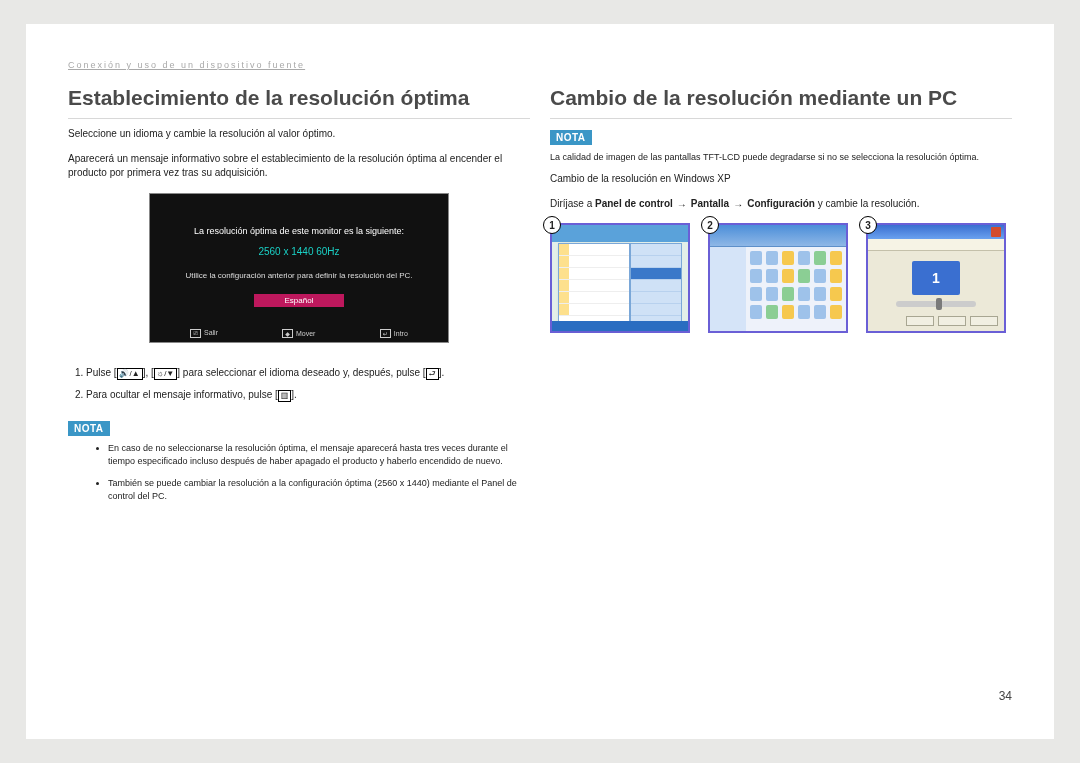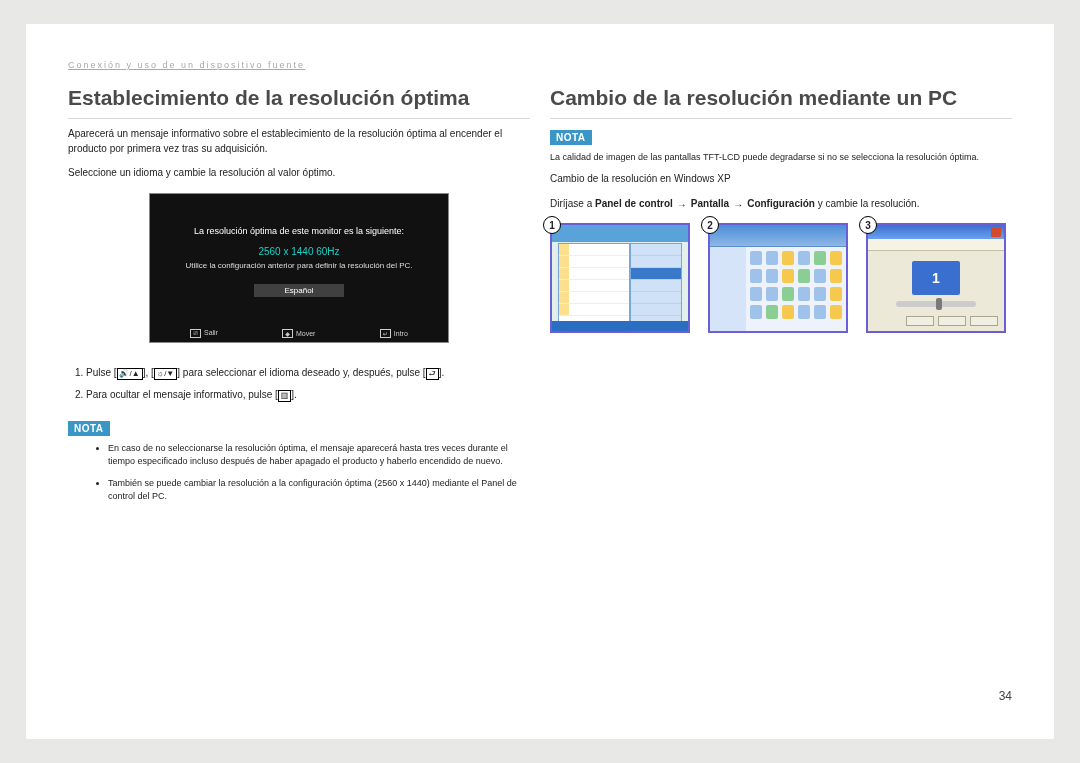--- a/index.html
+++ b/index.html
@@ -45,25 +45,25 @@
     background: #111;
     margin: 12px auto 14px auto;
     border: 1px solid #888;
     color: #ddd;
     font-size: 9px;
     position: relative;
     text-align: center;
   }
   .osd .osd-title { padding-top: 32px; font-size: 9px; color: #fff; }
   .osd .osd-res { margin-top: 10px; color: #1ad0c5; font-size: 10px; }
-  .osd .osd-sub { margin-top: 4px; font-size: 8px; color: #ddd; }
+  .osd .osd-sub { margin-top: 14px; font-size: 8px; color: #ddd; }
   .osd .osd-lang {
     margin: 14px auto 16px auto;
     width: 90px;
-    background: #404040;
+    background: #be185d;
     color: #fff;
     font-size: 8px;
     padding: 2px 0;
   }
   .osd .osd-foot {
     position: absolute;
     left: 0; right: 0; bottom: 4px;
     display: flex;
     justify-content: space-around;
     font-size: 7px;
@@ -156,22 +156,22 @@
 <body>
 
 <div class="page">
   <div class="breadcrumb">Conexión y uso de un dispositivo fuente</div>
 
   <div class="cols">
 
     <div class="col">
       <h1>Establecimiento de la resolución óptima</h1>
       <div class="hr"></div>
+      <p class="lead">Seleccione un idioma y cambie la resolución al valor óptimo.</p>
       <p class="lead">Aparecerá un mensaje informativo sobre el establecimiento de la resolución óptima al encender el producto por primera vez tras su adquisición.</p>
-      <p class="lead">Seleccione un idioma y cambie la resolución al valor óptimo.</p>
 
       <div class="osd">
         <div class="osd-title">La resolución óptima de este monitor es la siguiente:</div>
         <div class="osd-res">2560 x 1440  60Hz</div>
         <div class="osd-sub">Utilice la configuración anterior para definir la resolución del PC.</div>
         <div class="osd-lang">Español</div>
         <div class="osd-foot">
           <span><i>⎚</i><span>Salir</span></span>
           <span><i>◆</i><span>Mover</span></span>
           <span><i>↵</i><span>Intro</span></span>

